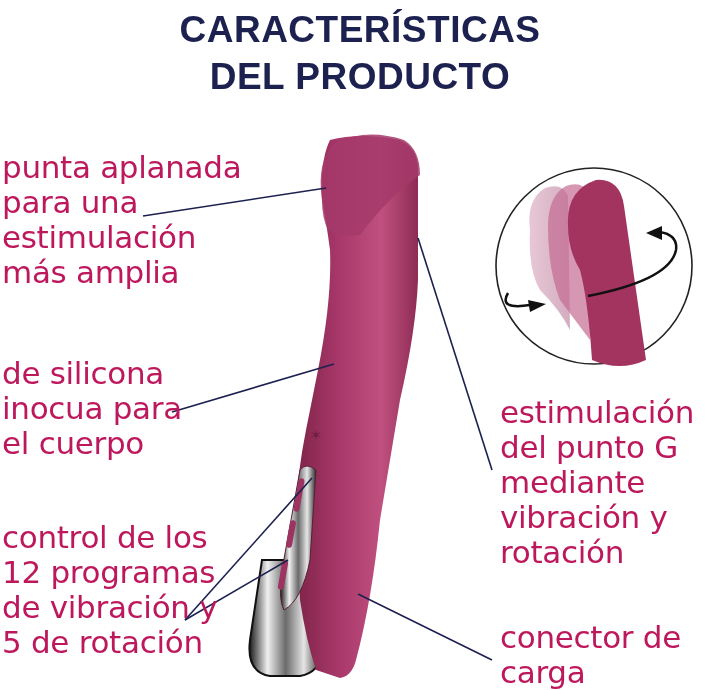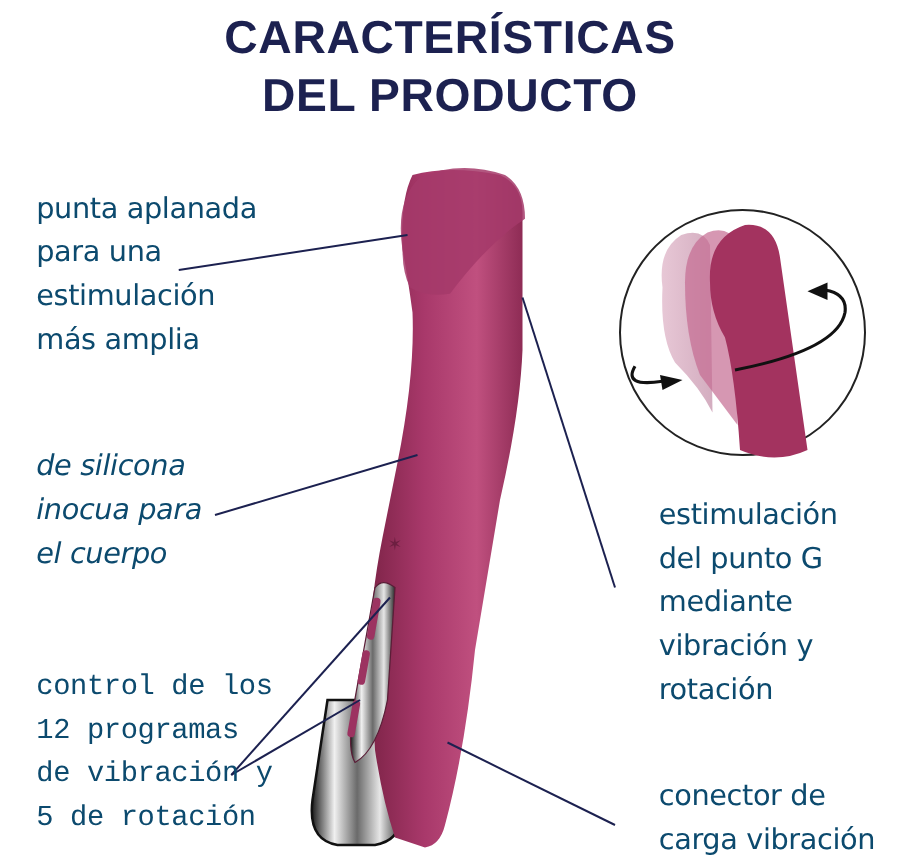--- a/index.html
+++ b/index.html
@@ -1,20 +1,20 @@
 <!DOCTYPE html>
 <html><head>
 <meta charset="utf-8">
 <style>
   html, body { margin:0; padding:0; background:#ffffff; }
   body { width:720px; height:690px; position:relative; overflow:hidden; font-family:"DejaVu Sans", sans-serif; color:#1c2150; }
   .title { position:absolute; left:0; width:720px; text-align:center; font-family:"Liberation Sans", sans-serif; font-weight:bold; color:#1c2150; font-size:37px; letter-spacing:0.5px; line-height:48px; }
   .t1 { top:6px; }
   .t2 { top:53px; }
-  .label { position:absolute; font-family:"DejaVu Sans", sans-serif; font-size:23px; line-height:35px; color:#0c4a6e; white-space:pre-line; letter-spacing:-0.3px;margin-left:27px; }
+  .label { position:absolute; font-family:"DejaVu Sans", sans-serif; font-size:31px; line-height:35px; color:#be185d; white-space:pre-line; letter-spacing:-0.3px; }
   svg.art { position:absolute; left:0; top:0; }
 </style>
 </head>
 <body>
 
 <div class="title t1">CARACTERÍSTICAS</div>
 <div class="title t2">DEL PRODUCTO</div>
 
 <svg class="art" width="720" height="690" viewBox="0 0 720 690">
   <defs>
@@ -74,24 +74,24 @@
     <line x1="185" y1="620" x2="288" y2="560"></line>
     <line x1="418" y1="238" x2="492" y2="470"></line>
     <line x1="358" y1="594" x2="492" y2="660"></line>
   </g>
 </svg>
 
 <div class="label" style="left:2px; top:150px;">punta aplanada
 para una
 estimulación
 más amplia</div>
-<div class="label" style="left:2px; top:356px;font-style:italic;">de silicona
+<div class="label" style="left:2px; top:356px;">de silicona
 inocua para
 el cuerpo</div>
-<div class="label" style="left:2px; top:532px;font-family:Liberation Mono, monospace;">control de los
+<div class="label" style="left:2px; top:520px;">control de los
 12 programas
 de vibración y
 5 de rotación</div>
 <div class="label" style="left:500px; top:395px;">estimulación
 del punto G
 mediante
 vibración y
 rotación</div>
 <div class="label" style="left:500px; top:620px;">conector de
 carga vibración</div>

